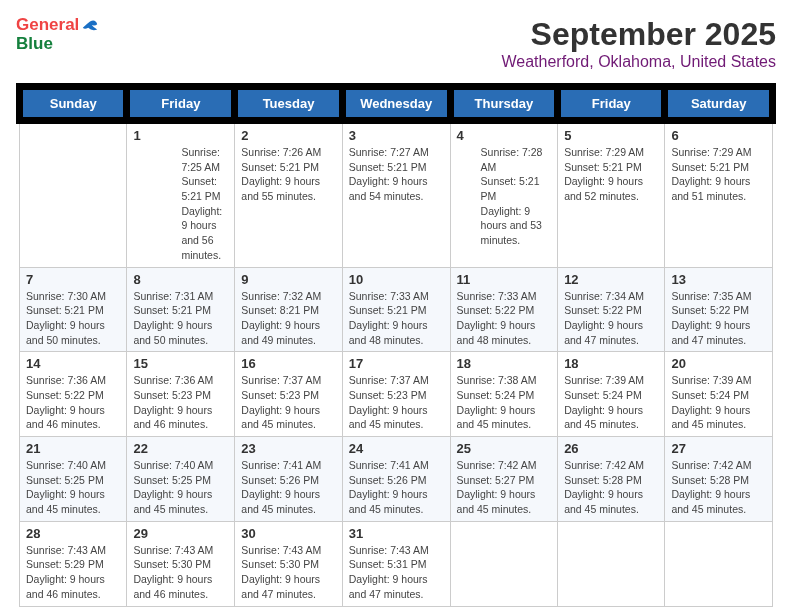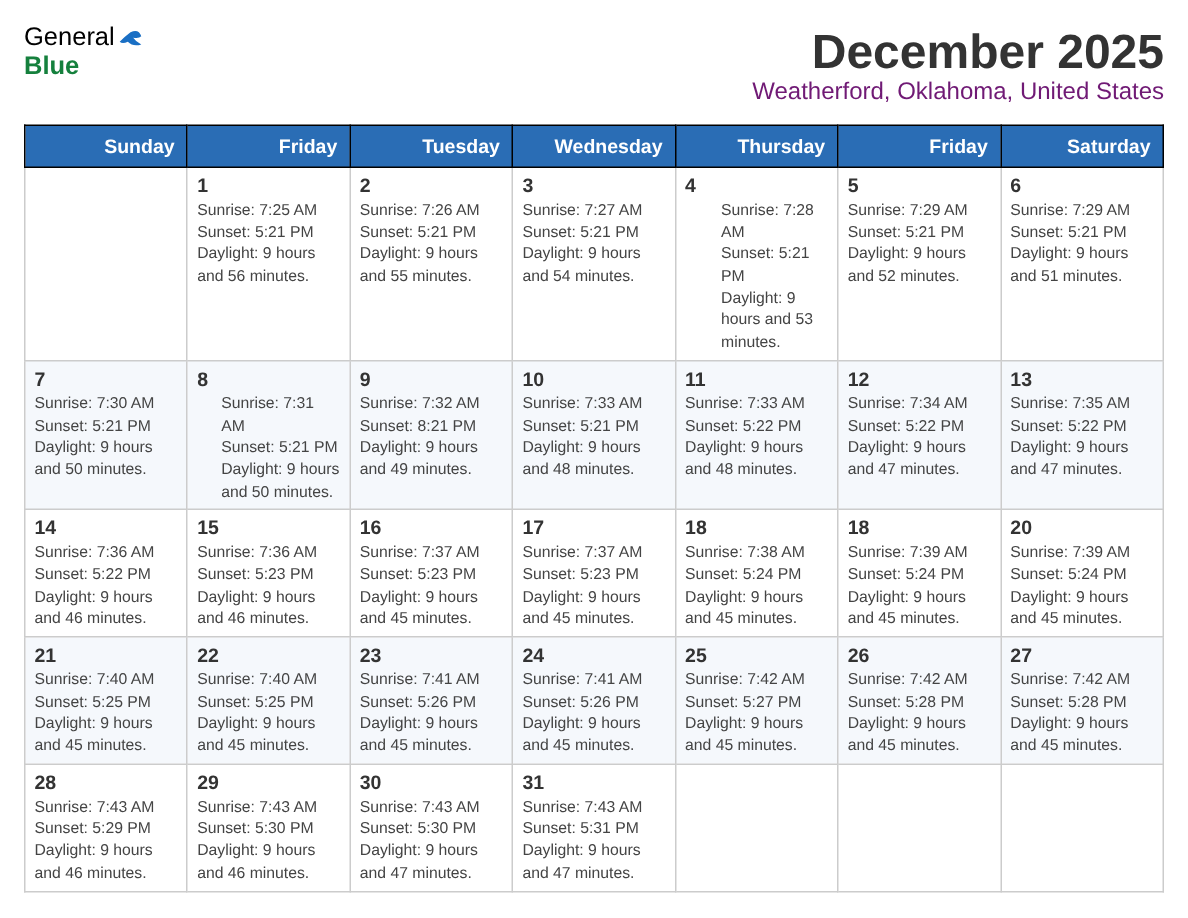--- a/index.html
+++ b/index.html
@@ -34,24 +34,24 @@
       color: #701a75;
     }
     .calendar {
       width: 100%;
       border-collapse: collapse;
       border: 1px solid #ccc;
     }
     .calendar th {
       background-color: #2a6db5;
       color: white;
-      text-align: right;
+      text-align: center;
       padding: 6px 8px;
       font-size: 13px;
-      border: 1px solid #000000;
+      border: 7px solid #000000;
     }
     .calendar td {
       vertical-align: top;
       padding: 4px 6px;
       border: 1px solid #ccc;
       width: 108px;
       min-height: 80px;
       font-size: 11px;
       color: #333;
     }
@@ -78,28 +78,28 @@
     .calendar thead tr th {
       background-color: #2a6db5;
     }
   </style>
 </head>
 <body>
 
 <div class="header-area">
   <div class="logo">
   <div style="line-height:1.1;">
-    <span style="font-size:17px;font-weight:normal;color:#000000;">General</span><svg width="18" height="18" viewBox="0 0 20 20" style="vertical-align:middle;margin-left:2px;">
+    <span style="font-size:17px;font-weight:bold;color:#ef4444;">General</span><svg width="18" height="18" viewBox="0 0 20 20" style="vertical-align:middle;margin-left:2px;">
           <path d="M10 5 Q16 2 18 8 Q16 10 12 9 Q14 12 18 14 Q12 16 8 12 Q4 14 2 12 Q6 8 10 5Z" fill="#1a6fc4"></path>
         </svg>
     <br><span style="font-size:17px;font-weight:bold;color:#15803d;">Blue</span>
   </div>
 </div>
   <div class="title-area">
-    <div class="month-title">December 2025</div>
+    <div class="month-title">September 2025</div>
     <div class="location-title">Weatherford, Oklahoma, United States</div>
   </div>
 </div>
 
 <table class="calendar">
   <thead>
     <tr>
       <th>Sunday</th>
       <th>Friday</th>
       <th>Tuesday</th>
@@ -107,21 +107,21 @@
       <th>Thursday</th>
       <th>Friday</th>
       <th>Saturday</th>
     </tr>
   </thead>
   <tbody id="calendar-body">
   <tr>
         <td class="empty-cell"></td>
         <td>
           <span class="day-number">1</span>
-          <div class="day-info" style="white-space: pre-line;">Sunrise: 7:25 AM
+          <div class="day-info" style="white-space: pre-line; margin-left: 48px;">Sunrise: 7:25 AM
 Sunset: 5:21 PM
 Daylight: 9 hours and 56 minutes.</div>
         </td>
         <td>
           <span class="day-number">2</span>
           <div class="day-info" style="white-space: pre-line;">Sunrise: 7:26 AM
 Sunset: 5:21 PM
 Daylight: 9 hours and 55 minutes.</div>
         </td>
         <td>
@@ -151,21 +151,21 @@
       </tr>
       <tr>
         <td>
           <span class="day-number">7</span>
           <div class="day-info" style="white-space: pre-line;">Sunrise: 7:30 AM
 Sunset: 5:21 PM
 Daylight: 9 hours and 50 minutes.</div>
         </td>
         <td>
           <span class="day-number">8</span>
-          <div class="day-info" style="white-space: pre-line; margin-left: 16px;">Sunrise: 7:31 AM
+          <div class="day-info" style="white-space: pre-line;">Sunrise: 7:31 AM
 Sunset: 5:21 PM
 Daylight: 9 hours and 50 minutes.</div>
         </td>
         <td>
           <span class="day-number">9</span>
           <div class="day-info" style="white-space: pre-line;">Sunrise: 7:32 AM
 Sunset: 8:21 PM
 Daylight: 9 hours and 49 minutes.</div>
         </td>
         <td>

